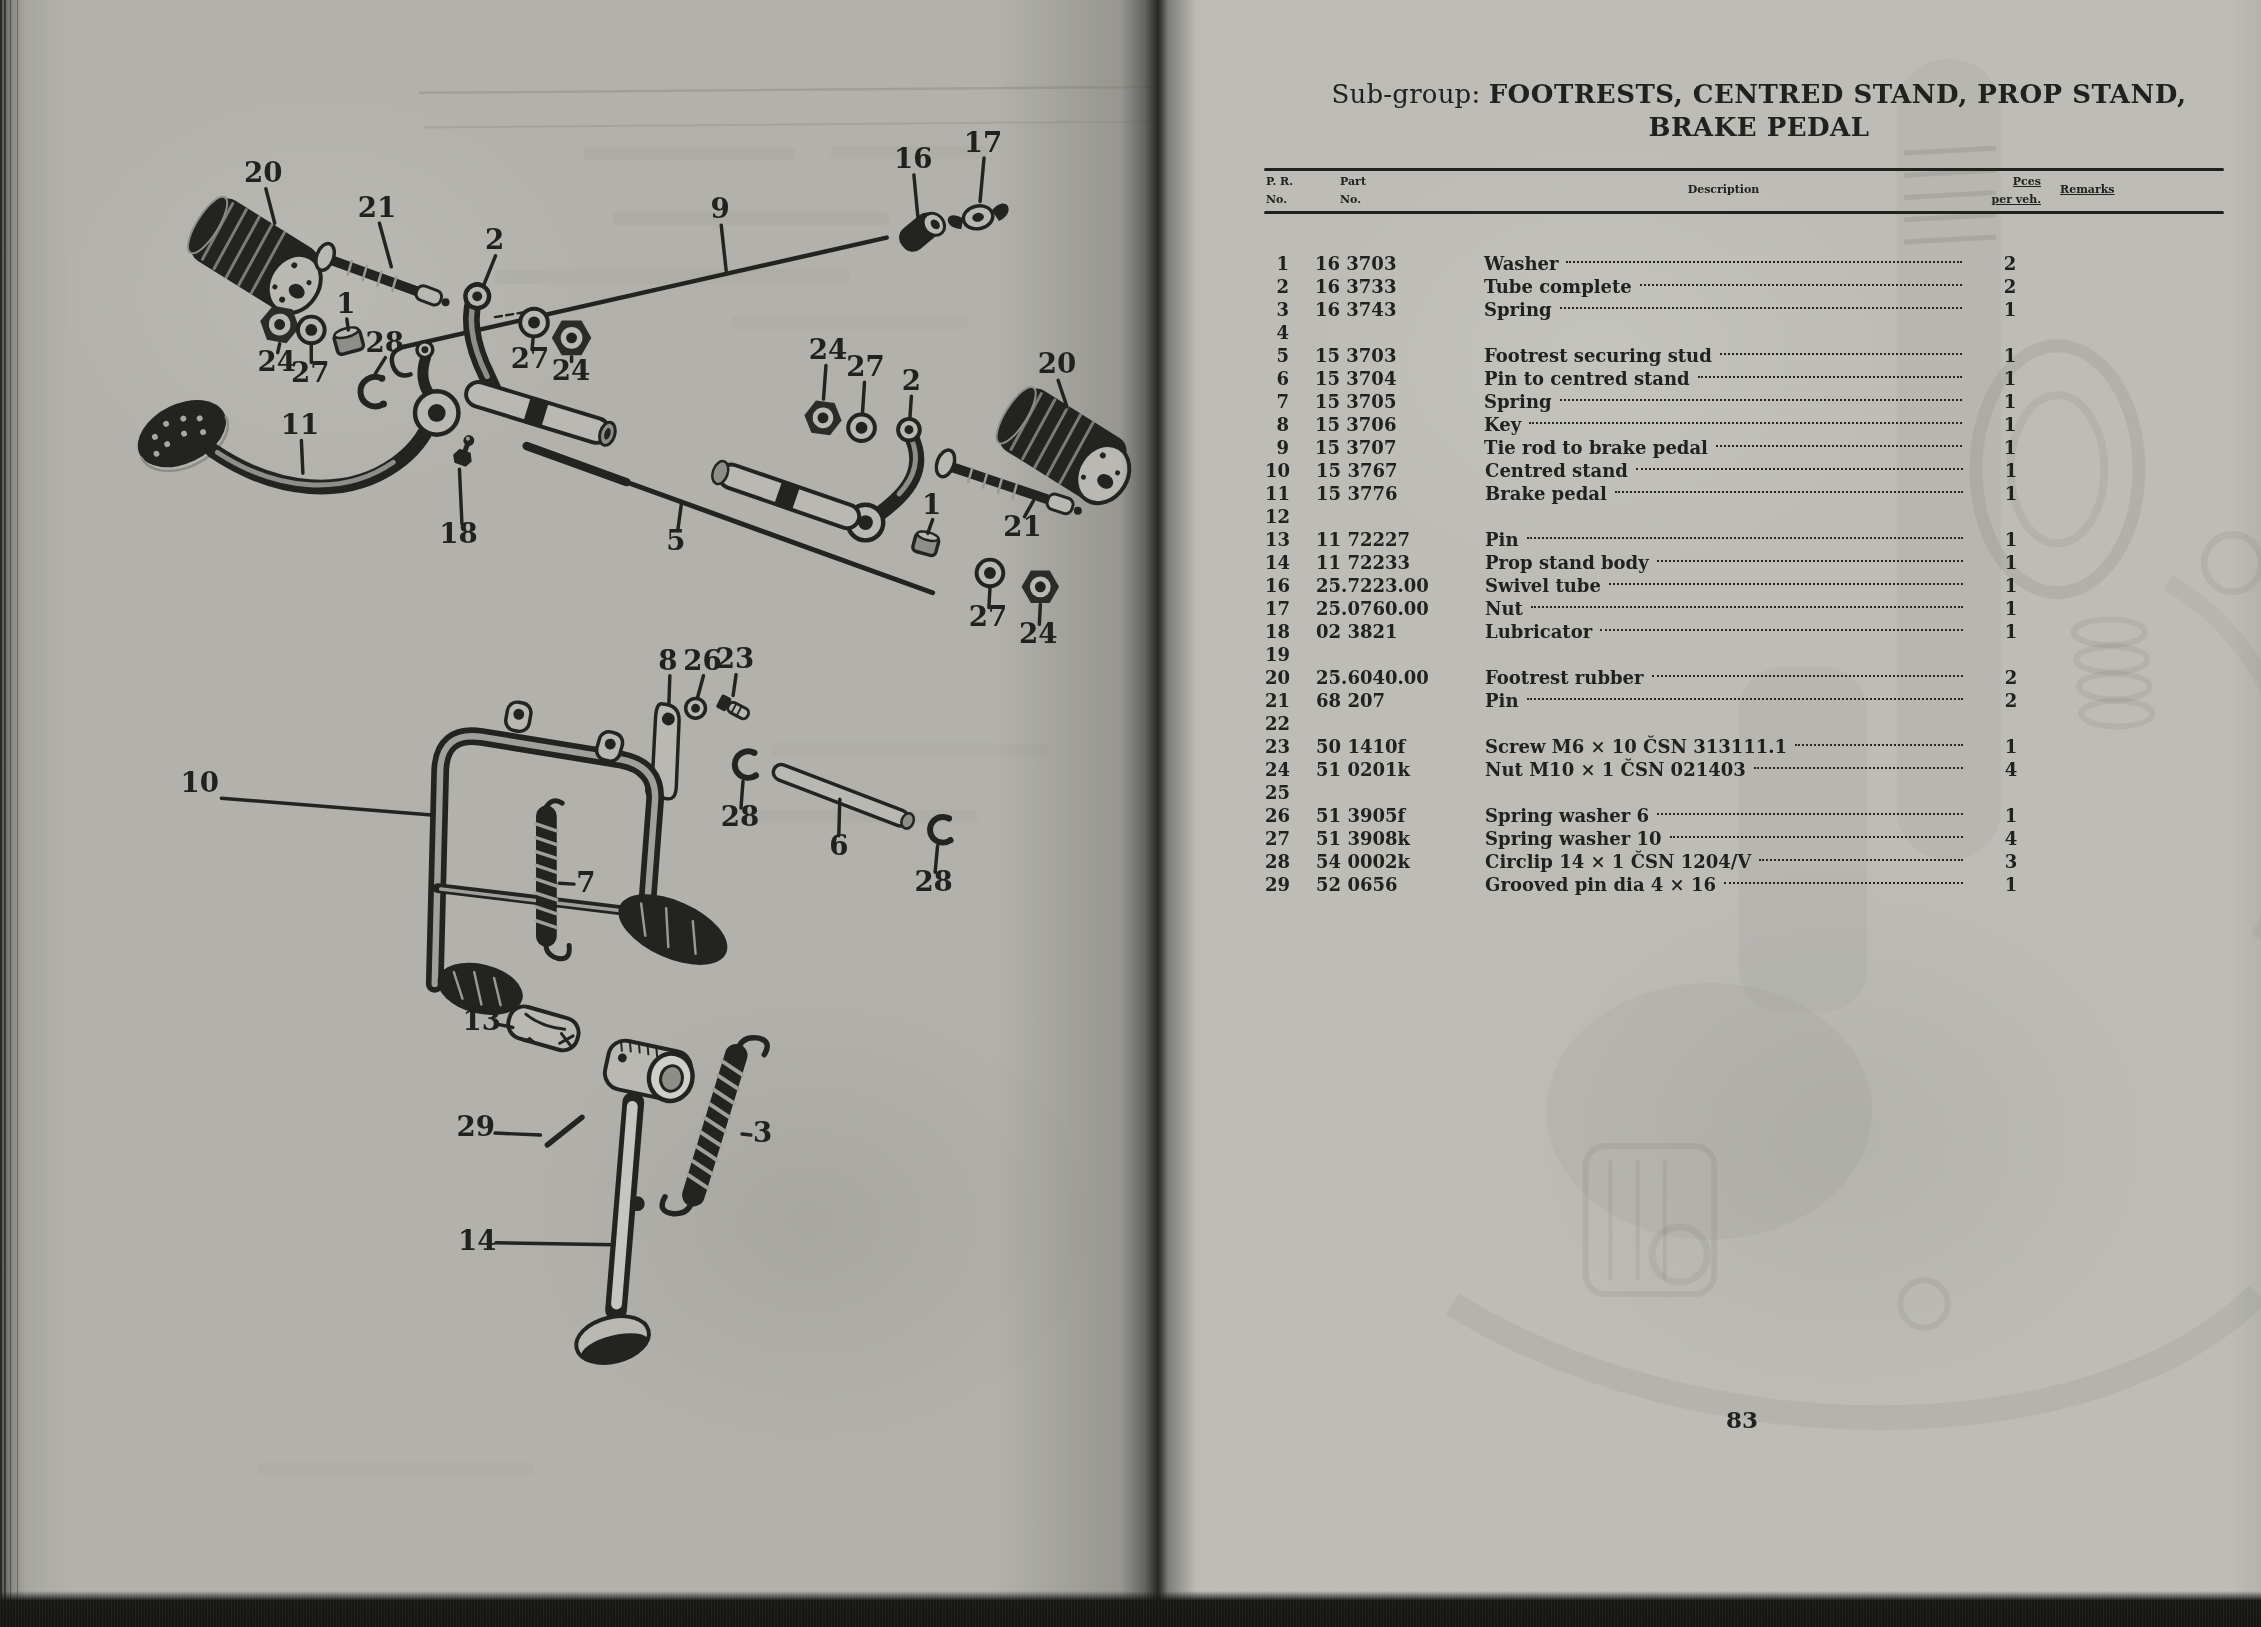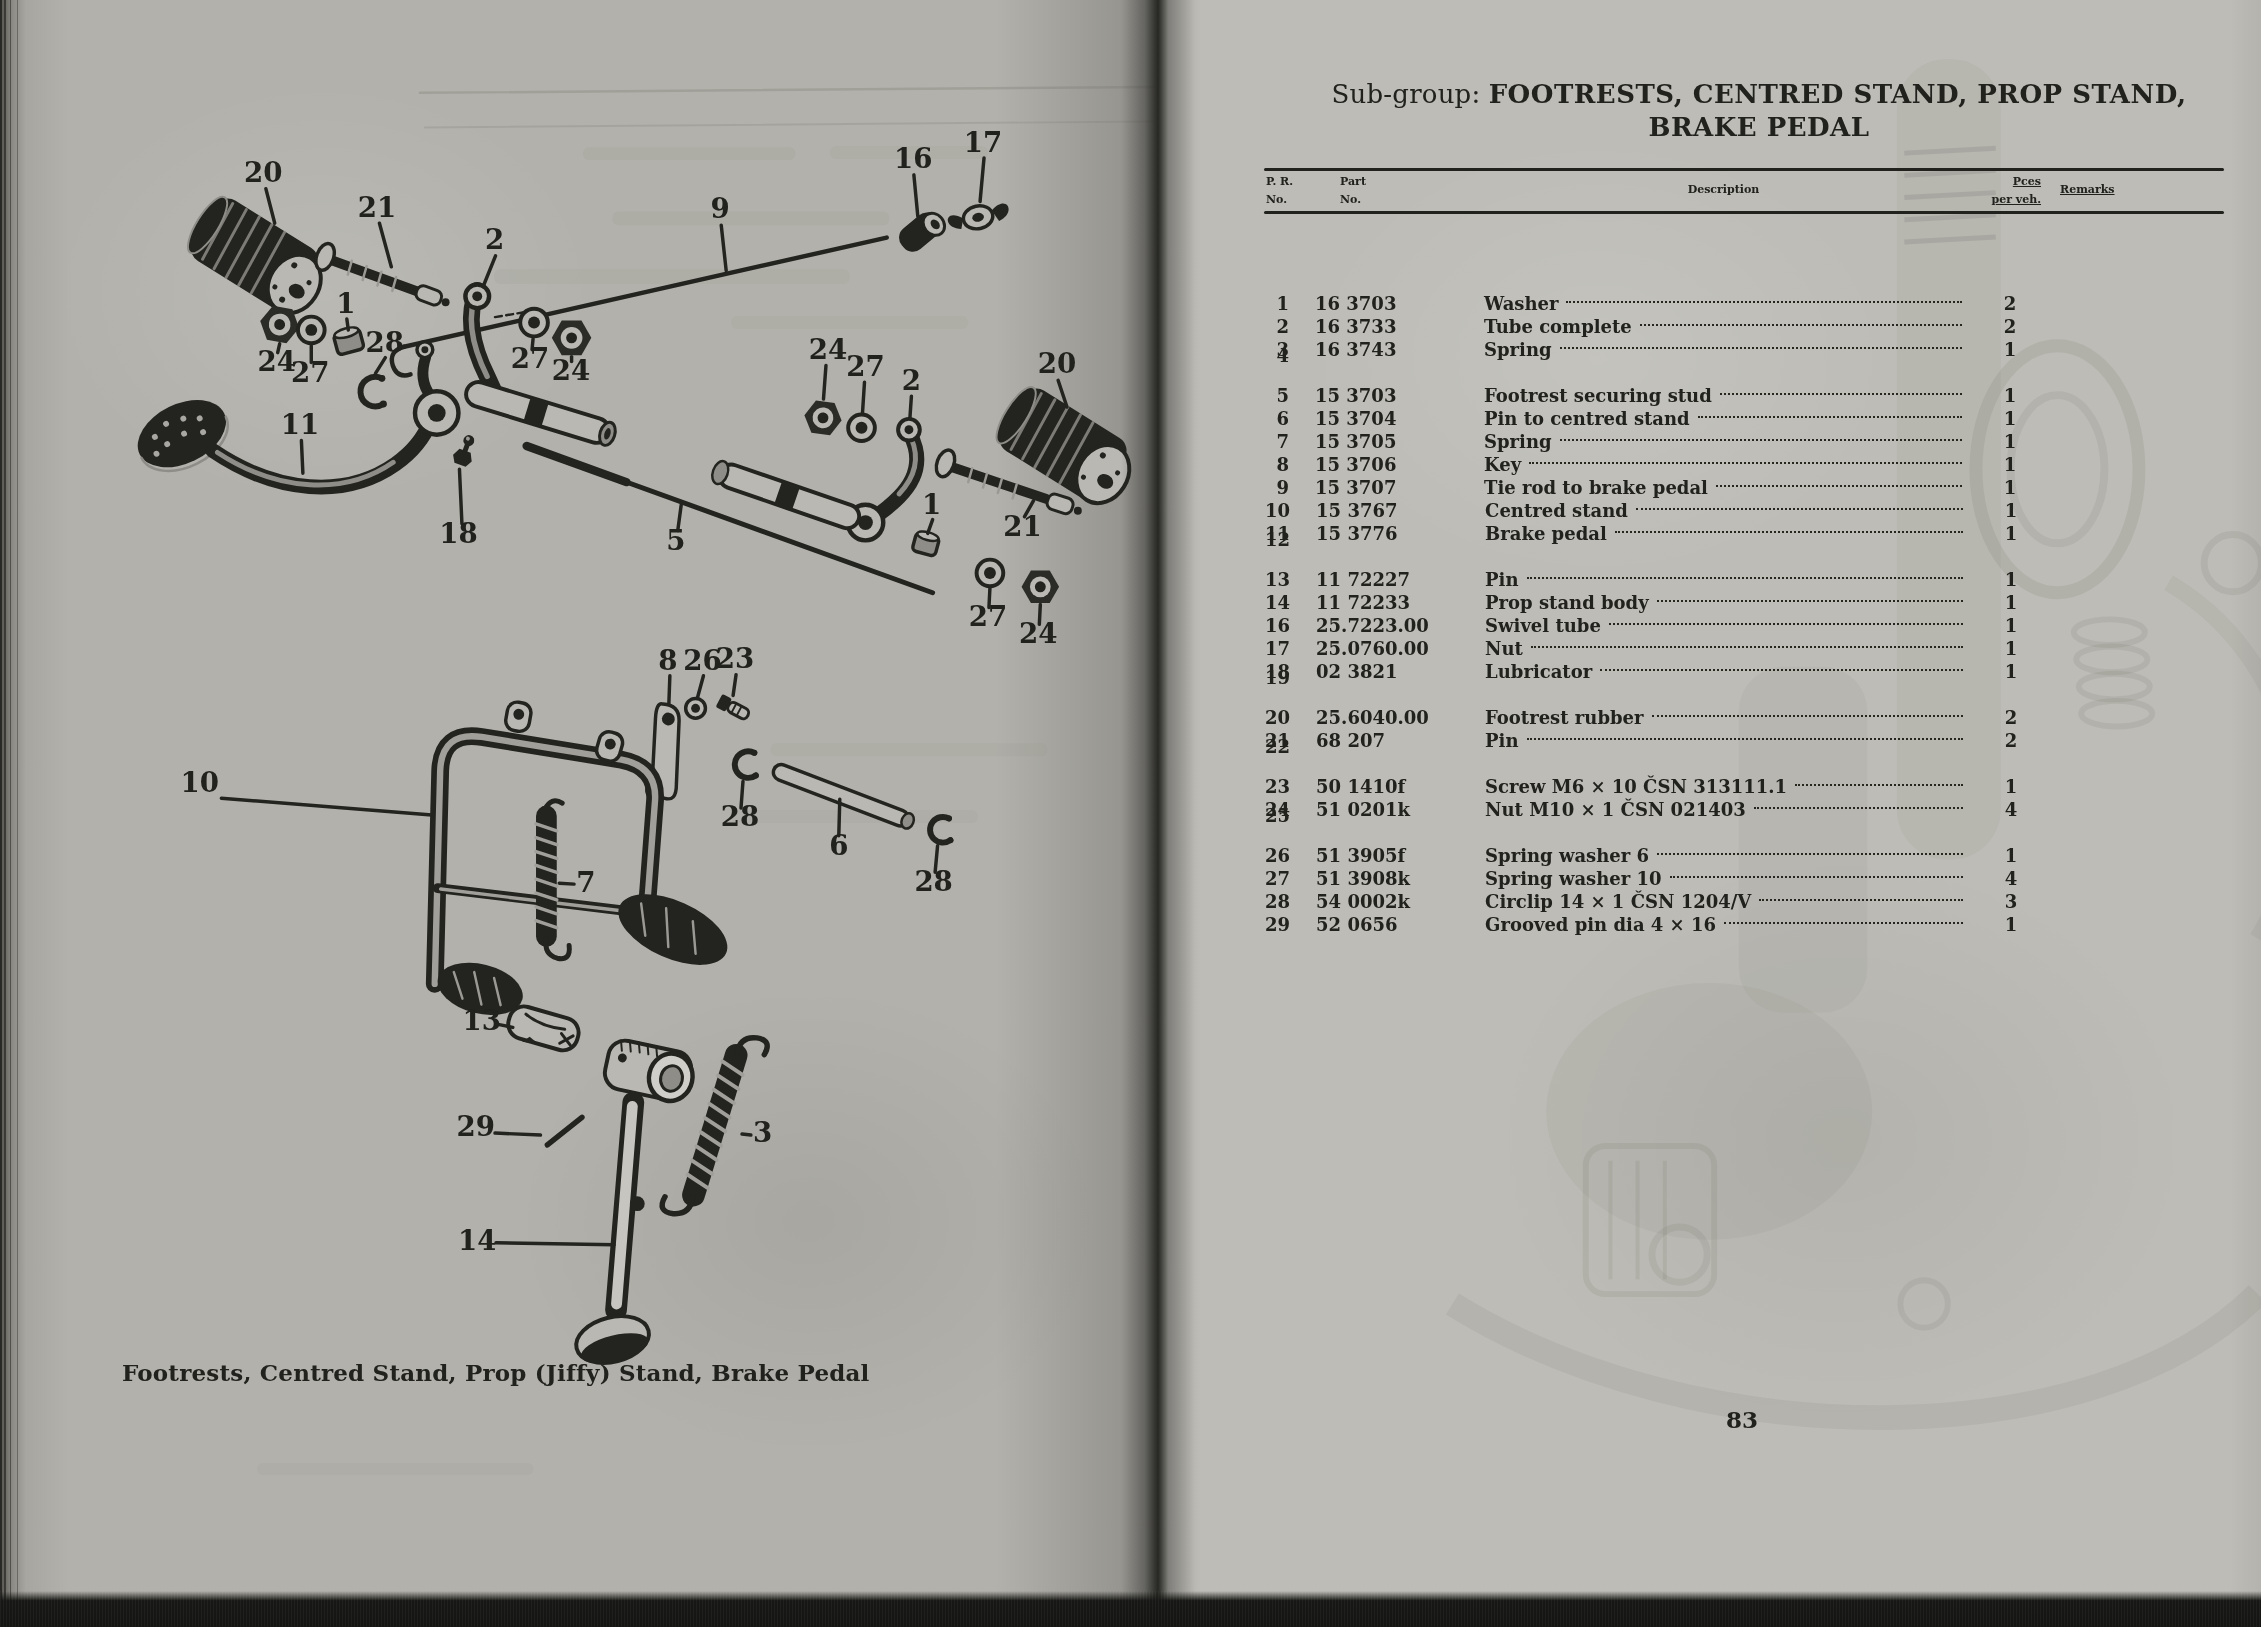--- a/index.html
+++ b/index.html
@@ -46,21 +46,21 @@
   .rule-mid{top:211px;}
   .th{font-size:11px;font-weight:700;line-height:18px;}
   .th-pr{left:110px;top:173px;}
   .th-part{left:184px;top:173px;}
   .th-desc{left:444px;top:181px;width:247px;text-align:center;}
   .th-qty{left:799px;top:173px;width:86px;text-align:right;text-decoration:underline;}
   .th-rem{left:904px;top:181px;width:96px;text-align:left;text-decoration:underline;}
   .tbody{left:109px;top:253px;width:960px;}
   .trow{display:flex;align-items:baseline;height:23px;font-size:18px;font-weight:700;}
   .c-pr{flex:0 0 24px;text-align:right;}
-  .c-part{flex:0 0 169px;margin-left:26px;margin-top:40px;}
+  .c-part{flex:0 0 169px;margin-left:26px;}
   .c-desc{flex:0 0 483px;display:flex;align-items:center;}
   .c-desc .dots{flex:1 1 auto;border-bottom:2.5px dotted #26261f;margin:0 5px 4px 8px;}
   .c-qty{flex:0 0 86px;text-align:center;}
   .c-rem{flex:1 1 auto;}
   .page-number{left:523px;top:1406px;width:79px;text-align:right;font-size:23px;font-weight:700;}
 </style>
 </head>
 <body>
 
 <div class="scene">
@@ -458,21 +458,20 @@
             <text x="1698" y="1730">6</text>
             <text x="1890" y="1804">28</text>
             <text x="975" y="2086">13</text>
             <text x="963" y="2300">29</text>
             <text x="1544" y="2312">3</text>
             <text x="966" y="2530">14</text>
           </g>
       </g>
     </svg>
 
-    <div class="caption">Footrests, Centred Stand, Prop (Jiffy) Stand, Brake Pedal</div>
   </div>
 
   <div class="page page-right">
 
     <svg style="position:absolute;left:0;top:0" width="1106" height="1628" viewBox="0 0 2239 3296">
       <g stroke="#6f6f68" fill="none">
         <rect x="1500" y="120" width="210" height="1620" rx="100" fill="#73736c" stroke="none" opacity=".08"></rect>
         <line x1="1515" y1="310" x2="1700" y2="300" stroke-width="10" opacity=".20"></line>
         <line x1="1515" y1="355" x2="1700" y2="345" stroke-width="10" opacity=".20"></line>
         <line x1="1515" y1="400" x2="1700" y2="390" stroke-width="10" opacity=".20"></line>

